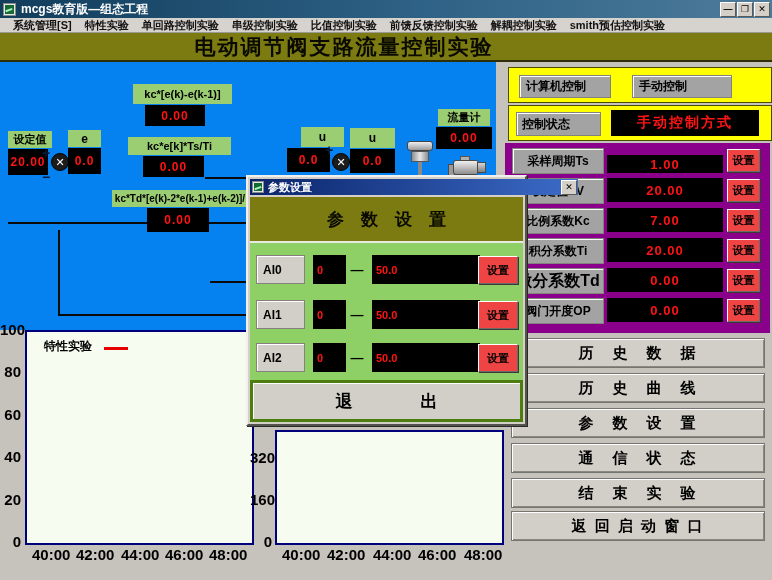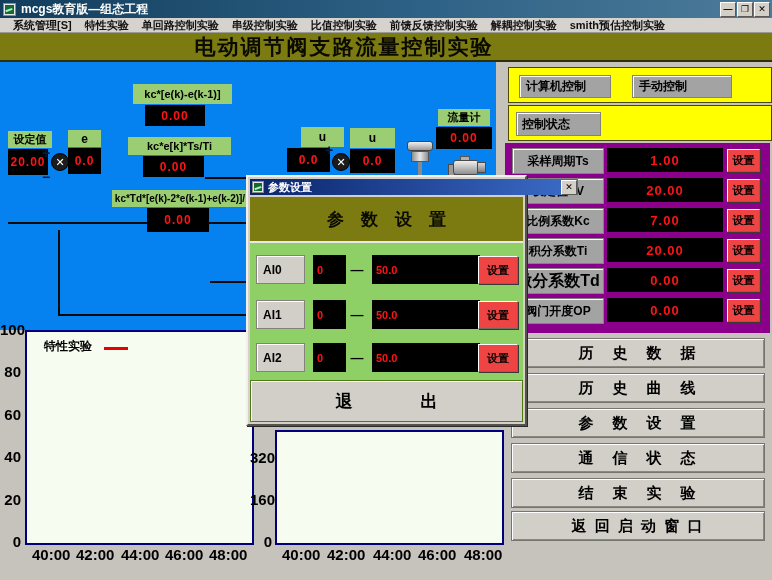--- a/index.html
+++ b/index.html
@@ -52,21 +52,21 @@
   
   .dialog{left:246px;top:175px;width:281px;height:251px;background:#d4d0c8;border:2px solid;
           border-color:#f2f0ec #55534e #55534e #f2f0ec;box-sizing:border-box;box-shadow:1px 1px 0 #2a2a28;z-index:30}
   .dtitle{position:absolute;left:2px;top:2px;width:328px;height:16px;background:linear-gradient(90deg,#0a246a,#3c6cc8);
           display:flex;align-items:center}
   .dtitletext{color:#fff;font-size:11px;font-weight:bold;margin-left:4px}
   .dheader{position:absolute;left:2px;top:20px;width:273px;height:46px;background:#7b7b12;border-bottom:2px solid #e8e8e4;
            box-sizing:border-box;display:flex;align-items:center;justify-content:center;
            font-size:17px;font-weight:bold;color:#0a0a00;white-space:pre}
   .dbody{position:absolute;left:2px;top:66px;width:273px;height:137px;background:#8ed066}
-  .dfooter{position:absolute;left:2px;top:203px;width:273px;height:42px;background:#d2cfc9;border:1px solid #4d7c0f;
+  .dfooter{position:absolute;left:2px;top:203px;width:273px;height:42px;background:#d2cfc9;border:3px solid #4d7c0f;
            box-shadow:inset 1px 1px 0 #fff;box-sizing:border-box;display:flex;align-items:center;justify-content:center;
            font-size:17px;font-weight:bold;color:#000;white-space:pre}
   .dlabel{position:absolute;width:49px;height:29px;background:#d2cfc9;border:1px solid #84827c;box-shadow:inset 1px 1px 0 #fff;
           box-sizing:border-box;font-size:12px;font-weight:bold;color:#000;display:flex;align-items:center;padding-left:6px}
   .dval{position:absolute;background:#000;color:#ff1414;font-size:11px;font-weight:bold;display:flex;align-items:center;padding-left:4px}
   .ddash{position:absolute;color:#000;font-weight:bold;font-size:13px;display:flex;align-items:center;justify-content:center}
   .dbtn{position:absolute;width:38px;height:26px;font-size:11px}
   
   .valvecap{position:absolute;left:0;top:0;width:26px;height:10px;background:linear-gradient(#efefef,#9a9a9a);border:1px solid #444;border-radius:3px;box-sizing:border-box}
   .valvebody{position:absolute;left:4px;top:10px;width:18px;height:11px;background:linear-gradient(90deg,#8e8e8e,#e8e8e8,#8e8e8e);border:1px solid #555;box-sizing:border-box}
@@ -162,26 +162,27 @@
       <div class="pumpnose"></div>
   </div>
 </div>
 
 <div class="ybox" style="left:508px;top:67px;width:262px;height:34px">
   <div class="flatgray" style="left:10px;top:7px;width:84px;height:21px;font-size:12px;padding-left:6px">计算机控制</div>
   <div class="flatgray" style="left:123px;top:7px;width:92px;height:21px;font-size:12px;padding-left:6px">手动控制</div>
 </div>
 <div class="ybox" style="left:508px;top:105px;width:262px;height:34px">
   <div class="flatgray" style="left:7px;top:6px;width:78px;height:22px;font-size:12px;padding-left:5px">控制状态</div>
+  <div class="vbox" style="left:102px;top:4px;width:148px;height:26px;font-size:14px;letter-spacing:2px">手动控制方式</div>
 </div>
 
 <div class="abs purple">
 
   <div class="flatgray" style="left:7px;top:5px;width:90px;height:24px;font-size:12px;justify-content:center">采样周期Ts</div>
-  <div class="vbox" style="left:102px;top:5px;width:116px;height:24px;font-size:13px">1.00</div>
+  <div class="vbox" style="left:102px;top:12px;width:116px;height:18px;font-size:13px">1.00</div>
   <div class="raised" style="position:absolute;left:222px;top:6px;width:31px;height:21px;font-size:11px">设置</div>
 
   <div class="flatgray" style="left:7px;top:35px;width:90px;height:24px;font-size:12px;justify-content:center">设定值SV</div>
   <div class="vbox" style="left:102px;top:35px;width:116px;height:24px;font-size:13px">20.00</div>
   <div class="raised" style="position:absolute;left:222px;top:36px;width:31px;height:21px;font-size:11px">设置</div>
 
   <div class="flatgray" style="left:7px;top:65px;width:90px;height:24px;font-size:12px;justify-content:center">比例系数Kc</div>
   <div class="vbox" style="left:102px;top:65px;width:116px;height:24px;font-size:13px">7.00</div>
   <div class="raised" style="position:absolute;left:222px;top:66px;width:31px;height:21px;font-size:11px">设置</div>
 

